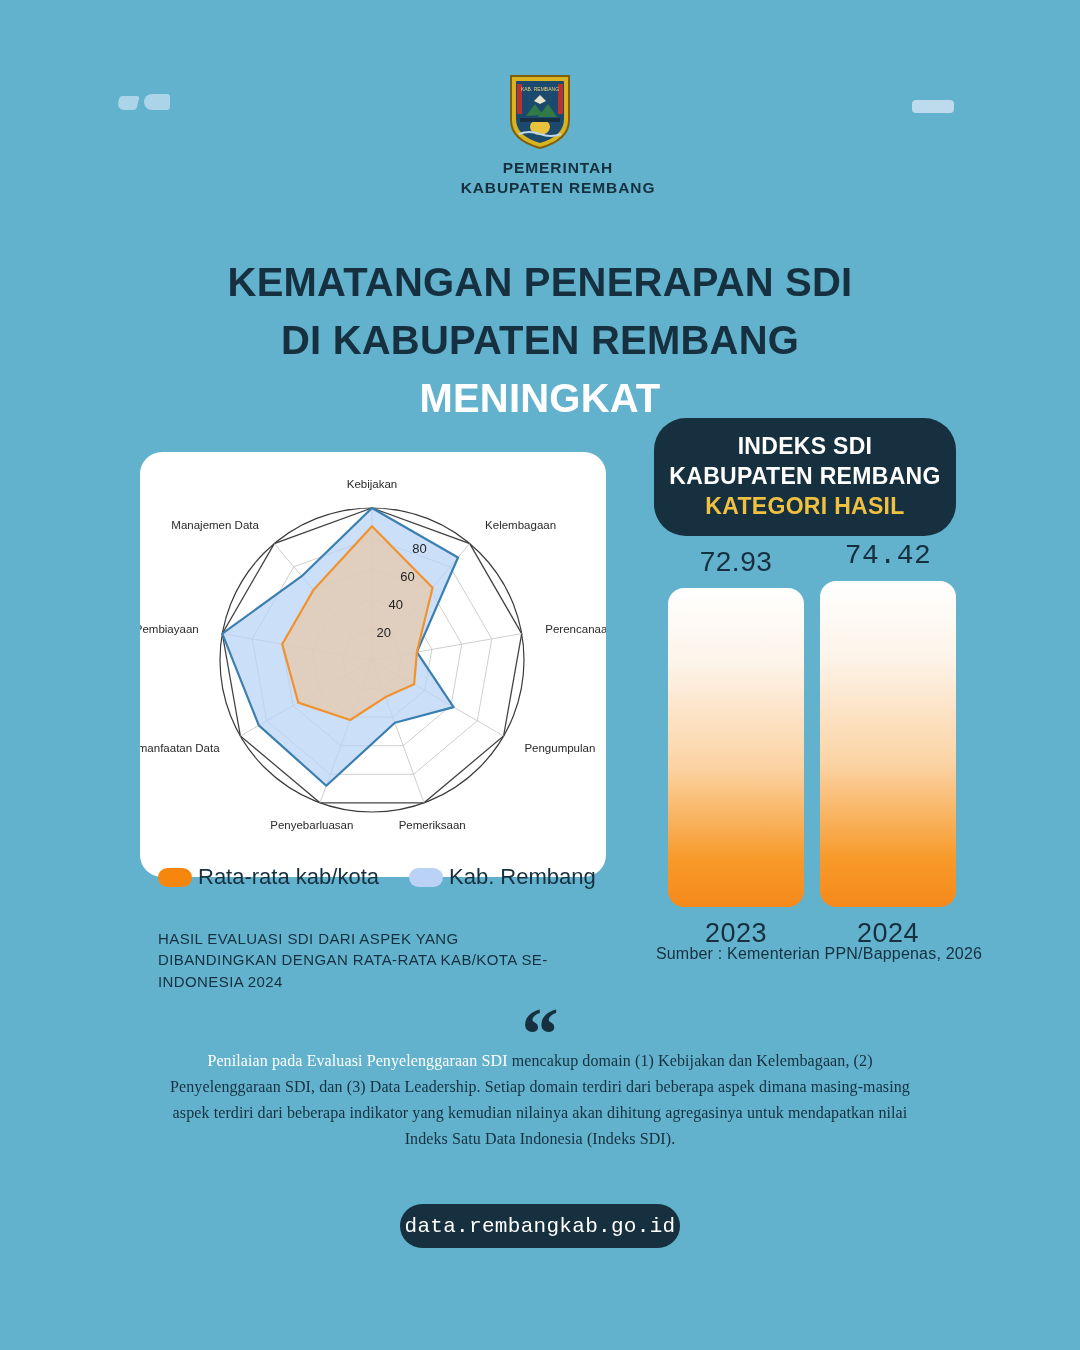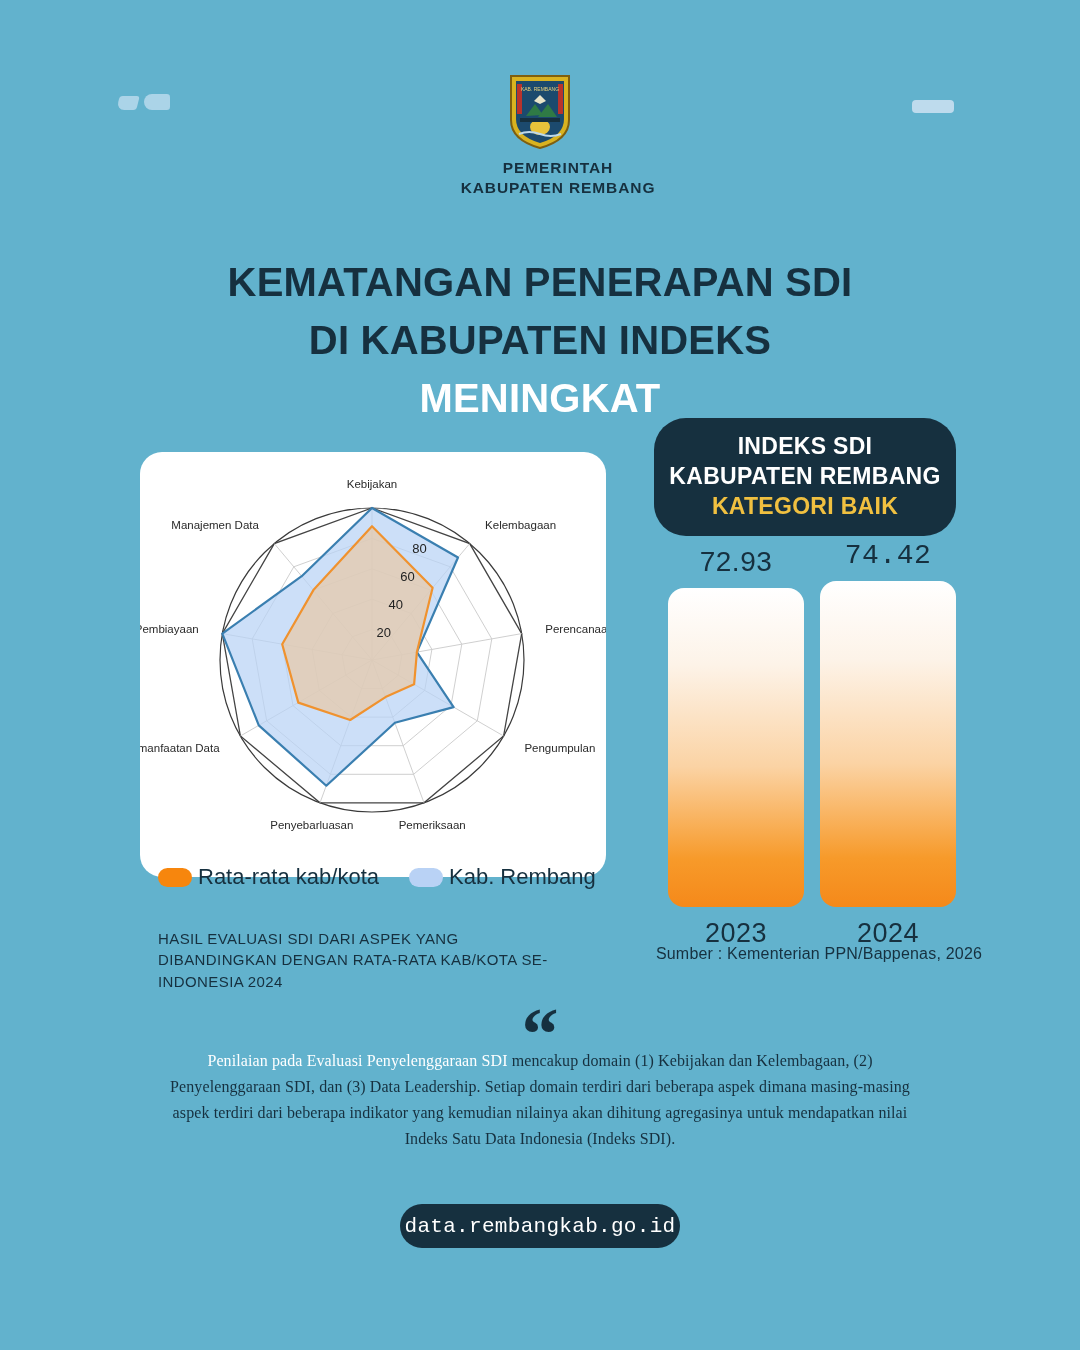--- a/index.html
+++ b/index.html
@@ -121,21 +121,21 @@
     <ellipse cx="33" cy="55" rx="10" ry="8" fill="#e8c23a"></ellipse>
     <rect x="13" y="46" width="40" height="4" fill="#16303f"></rect>
     <path d="M12 62 q10 -4 21 0 q11 4 21 0" stroke="#bcd8ea" stroke-width="2" fill="none"></path>
   </svg>
   <div id="gov-line1">PEMERINTAH</div>
   <div id="gov-line2">KABUPATEN REMBANG</div>
 </div>
 
 <div id="title-block">
   <div class="title-line" id="title-line1">KEMATANGAN PENERAPAN SDI</div>
-  <div class="title-line" id="title-line2">DI KABUPATEN INDEKS</div>
+  <div class="title-line" id="title-line2">DI KABUPATEN REMBANG</div>
   <div class="title-line" id="title-line3">MENINGKAT</div>
 </div>
 
 <div id="radar-card">
   <svg id="radar-svg" width="466" height="425" viewBox="0 0 466 425">
     <g id="radar-grid">
         <polygon points="232.0,177.6 251.5,184.7 261.9,202.7 258.3,223.2 242.4,236.6 221.6,236.6 205.7,223.2 202.1,202.7 212.5,184.7" fill="none" stroke="#c9c9c9" stroke-width="0.9"></polygon>
         <polygon points="232.0,147.2 271.1,161.4 291.9,197.4 284.7,238.4 252.8,265.1 211.2,265.1 179.3,238.4 172.1,197.4 192.9,161.4" fill="none" stroke="#c9c9c9" stroke-width="0.9"></polygon>
         <polygon points="232.0,116.8 290.6,138.1 321.8,192.2 311.0,253.6 263.2,293.7 200.8,293.7 153.0,253.6 142.2,192.2 173.4,138.1" fill="none" stroke="#c9c9c9" stroke-width="0.9"></polygon>
         <polygon points="232.0,86.4 310.2,114.8 351.8,186.9 337.3,268.8 273.6,322.3 190.4,322.3 126.7,268.8 112.2,186.9 153.8,114.8" fill="none" stroke="#c9c9c9" stroke-width="0.9"></polygon>
@@ -181,21 +181,21 @@
   <div id="leg-gap"></div>
   <div class="sw" id="sw-rmb"></div>
   <div class="leg-txt">Kab. Rembang</div>
 </div>
 
 <div id="radar-caption">HASIL EVALUASI SDI DARI ASPEK YANG DIBANDINGKAN DENGAN RATA-RATA KAB/KOTA SE-INDONESIA 2024</div>
 
 <div id="index-badge">
   <div id="badge-l1">INDEKS SDI</div>
   <div id="badge-l2">KABUPATEN REMBANG</div>
-  <div id="badge-l3">KATEGORI BAIK</div>
+  <div id="badge-l3">KATEGORI HASIL</div>
 </div>
 
 <div id="bars">
   <div class="bar-col" id="col-2023">
     <div class="bar-val" id="val-2023" style="bottom: 329px;">72.93</div>
     <div class="bar" id="bar-2023" style="height: 319px;"></div>
     <div class="bar-lbl" id="lbl-2023" style="bottom: -42px; margin-top: 44px;">2023</div>
   </div>
   <div class="bar-col" id="col-2024">
     <div class="bar-val" id="val-2024" style="bottom: 336px; font-family: Liberation Mono, monospace;">74.42</div>

